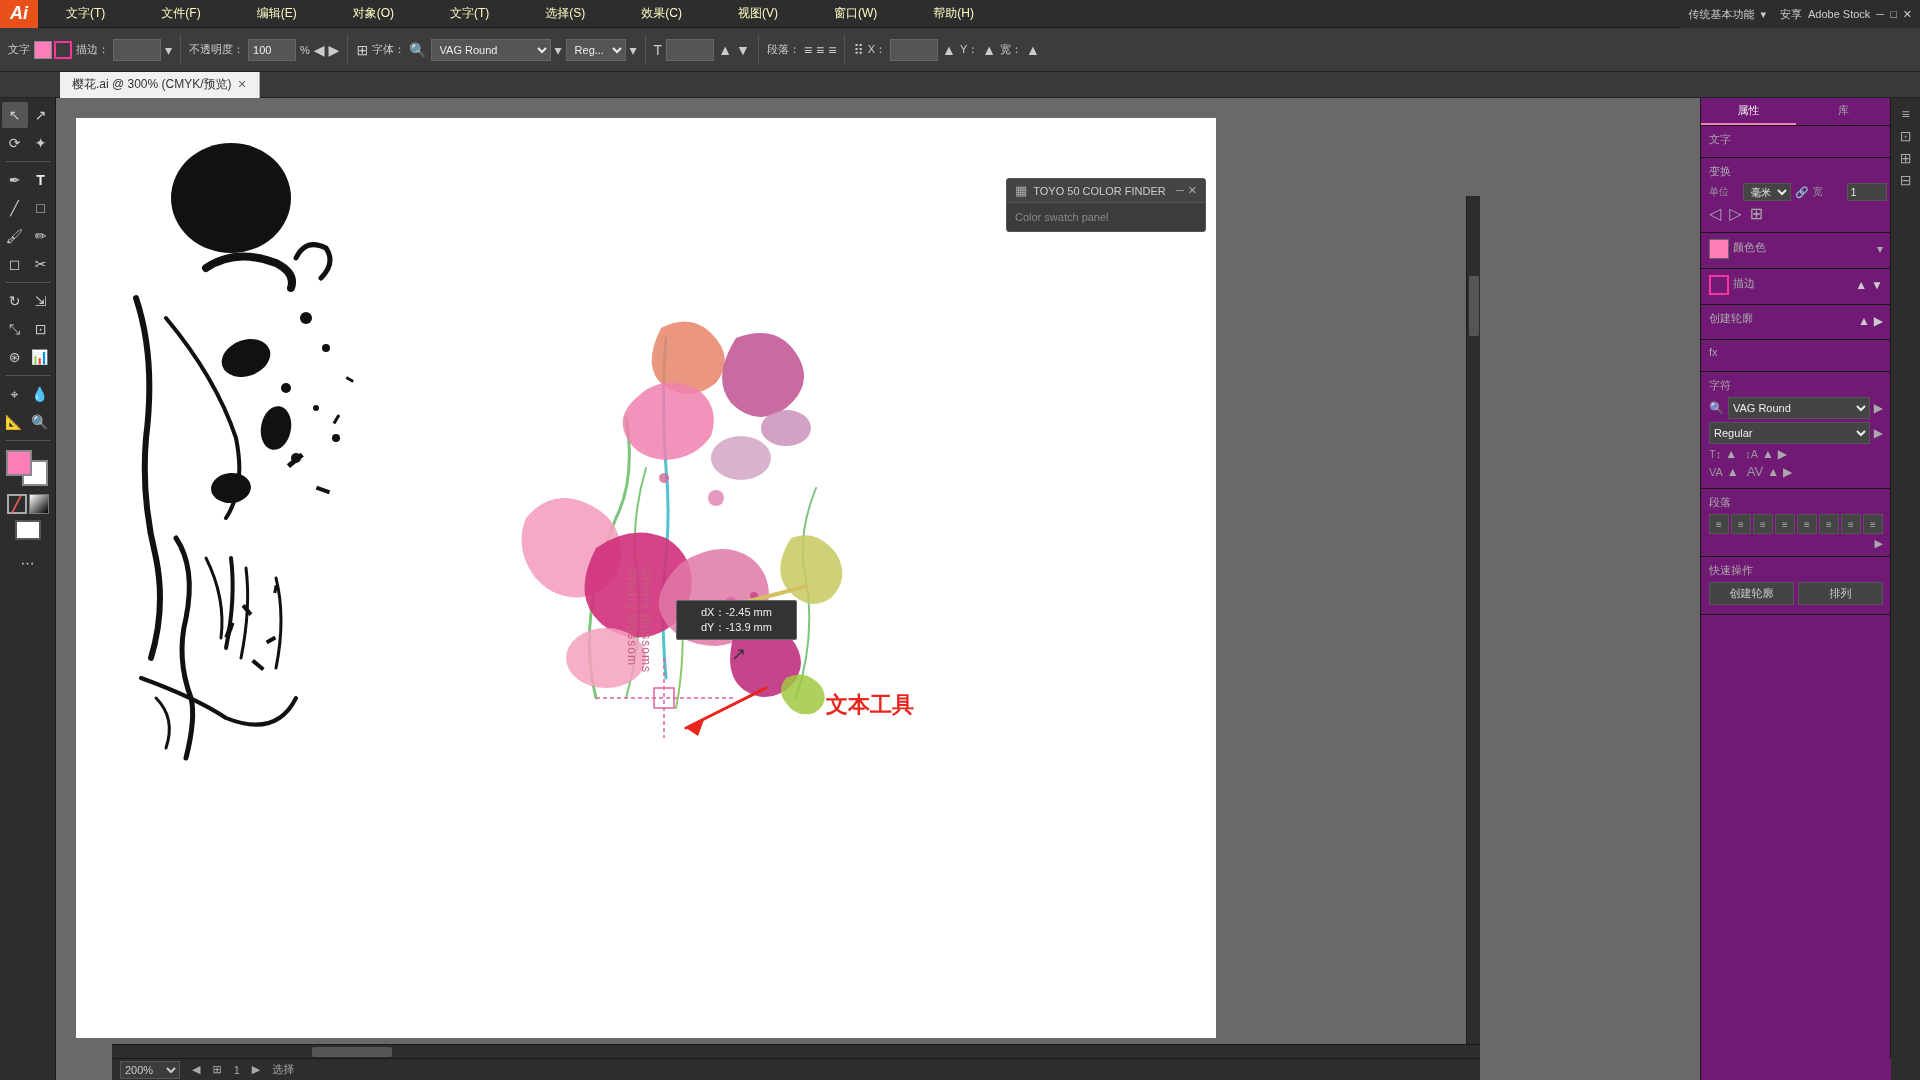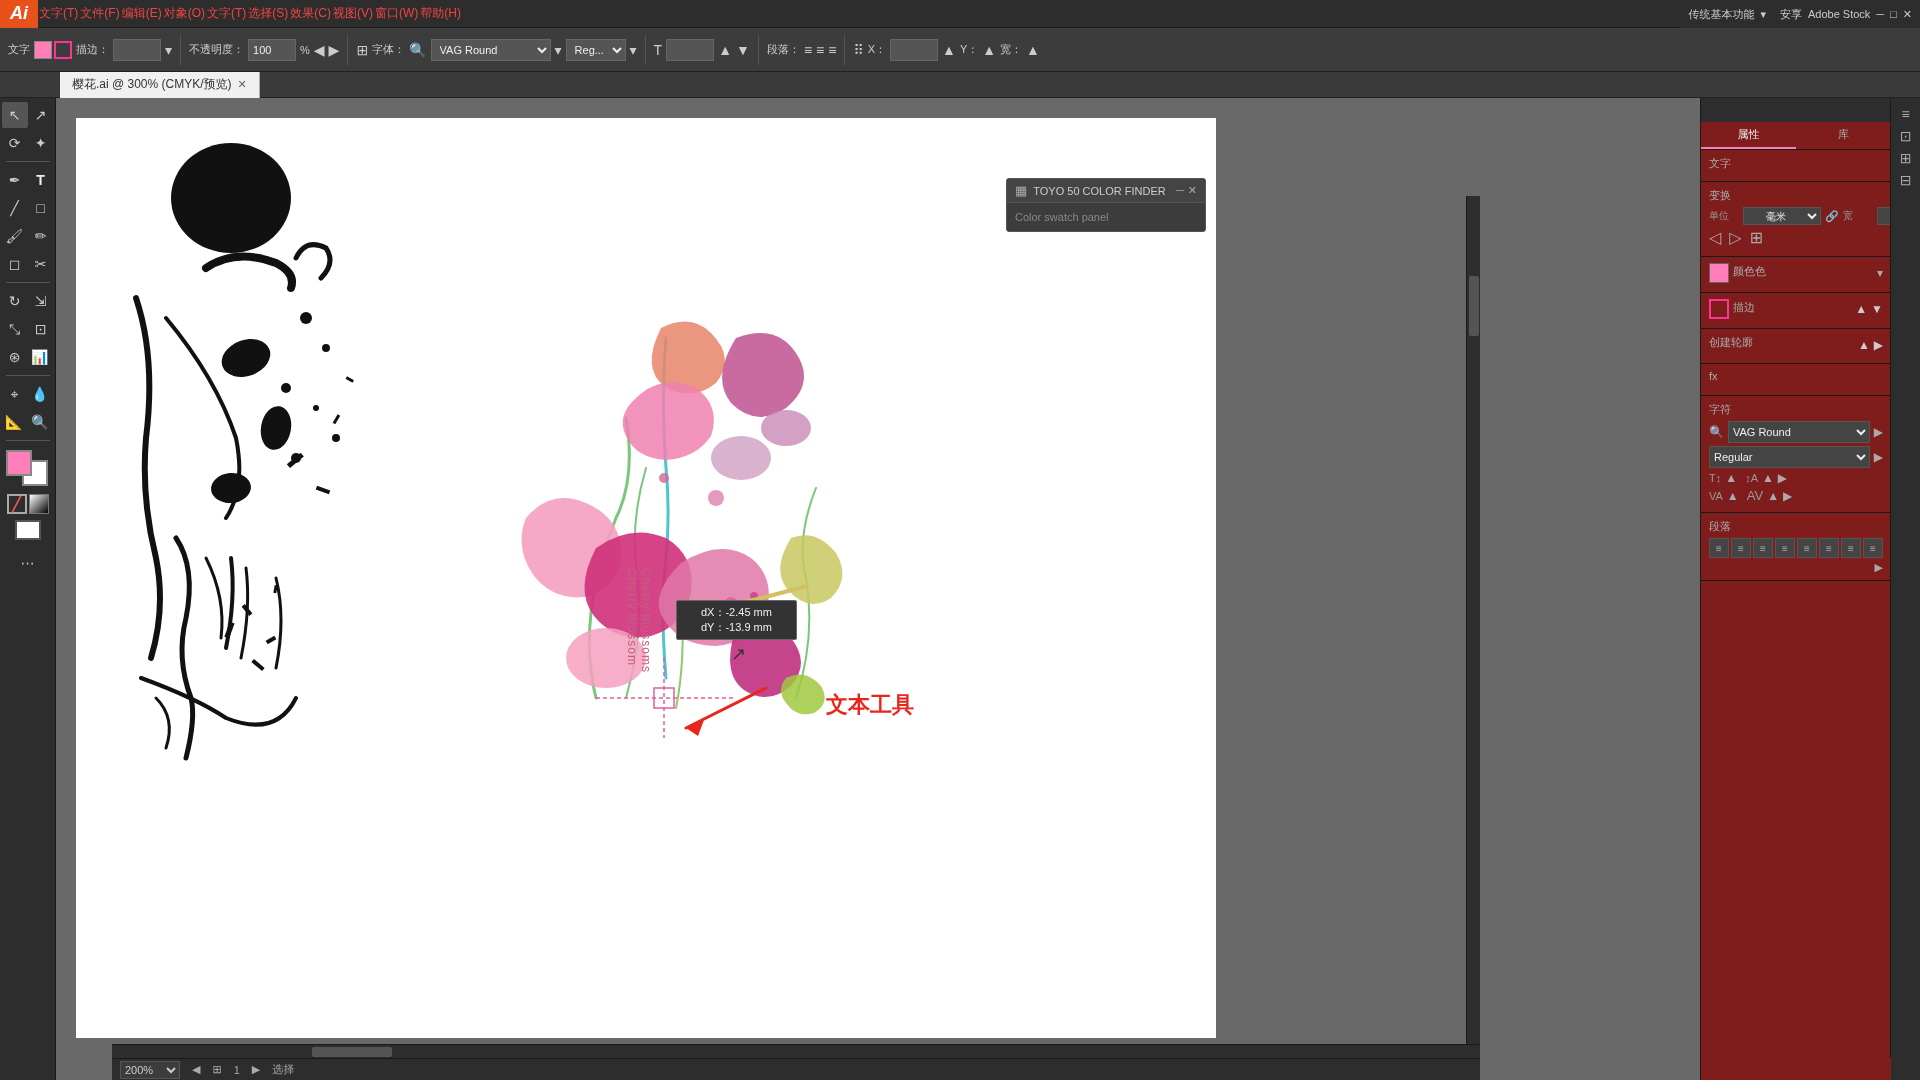--- a/index.html
+++ b/index.html
@@ -8,21 +8,21 @@
     
     #top-menu-bar {
       width: 100%; height: 28px; background: #2d2d2d; display: flex; align-items: center;
       border-bottom: 1px solid #1a1a1a; position: relative;
     }
     #app-logo {
       width: 38px; height: 28px; background: #e8521a; display: flex; align-items: center; justify-content: center;
       font-size: 18px; font-weight: bold; color: white; font-style: italic; flex-shrink: 0;
     }
     .menu-items { display: flex; align-items: center; height: 100%; }
-    .menu-item { padding: 0 1px; height: 100%; display: flex; align-items: center; color: #ef4444; font-size: 12px; cursor: pointer; }
+    .menu-item { padding: 0 28px; height: 100%; display: flex; align-items: center; color: #fef9c3; font-size: 12px; cursor: pointer; }
 
     
     #toolbar {
       width: 100%; height: 44px; background: #3c3c3c; display: flex; align-items: center;
       padding: 0 8px; gap: 4px; border-bottom: 1px solid #222;
     }
     .toolbar-item { display: flex; align-items: center; gap: 2px; }
     .toolbar-label { color: #ccc; font-size: 11px; white-space: nowrap; }
     .toolbar-input {
       background: #555; border: 1px solid #666; color: #eee; font-size: 11px;
@@ -118,21 +118,21 @@
       width: 220px; background: #2d2d2d; border-left: 1px solid #1a1a1a;
       display: flex; flex-direction: column; overflow-y: auto;
     }
     .right-panel-tabs { display: flex; border-bottom: 1px solid #1a1a1a; }
     .right-panel-tab { flex: 1; text-align: center; padding: 5px 0; font-size: 11px; color: #aaa; cursor: pointer; }
     .right-panel-tab.active { color: #eee; border-bottom: 2px solid #ff7eb9; }
     .right-section { border-bottom: 1px solid #1a1a1a; padding: 6px 8px; }
     .right-section-title { font-size: 11px; color: #aaa; margin-bottom: 4px; }
     .right-row { display: flex; align-items: center; gap: 4px; margin-bottom: 3px; }
     .right-label { font-size: 10px; color: #999; min-width: 30px; }
-    .right-input { background: #444; border: 1px solid #555; color: #eee; font-size: 10px; padding: 1px 18px; width: 60px; height: 18px; }
+    .right-input { background: #444; border: 1px solid #555; color: #eee; font-size: 10px; padding: 1px 3px; width: 60px; height: 18px; }
     .right-swatch { width: 20px; height: 20px; border: 1px solid #666; cursor: pointer; }
     .align-btns { display: flex; gap: 2px; }
     .align-btn { width: 20px; height: 20px; background: #444; border: 1px solid #555; color: #aaa; font-size: 10px; display: flex; align-items: center; justify-content: center; cursor: pointer; }
     .right-font-select { background: #444; border: 1px solid #555; color: #eee; font-size: 11px; height: 22px; width: 100%; }
     .quick-action-btn { background: #444; border: 1px solid #555; color: #ccc; font-size: 11px; padding: 3px 8px; cursor: pointer; flex: 1; }
 
     
     #status-bar {
       position: absolute; bottom: 0; left: 56px; right: 220px; height: 22px;
       background: #2d2d2d; display: flex; align-items: center; padding: 0 8px; gap: 12px;
@@ -455,21 +455,21 @@
 
   <div id="right-panel">
 
     <div style="position:absolute;right:0;top:98px;width:30px;height:calc(100% - 120px);background:#2d2d2d;border-left:1px solid #1a1a1a;display:flex;flex-direction:column;align-items:center;padding-top:8px;gap:6px;">
       <span style="color:#aaa;font-size:14px;cursor:pointer;">≡</span>
       <span style="color:#aaa;font-size:14px;cursor:pointer;">⊡</span>
       <span style="color:#aaa;font-size:14px;cursor:pointer;">⊞</span>
       <span style="color:#aaa;font-size:14px;cursor:pointer;">⊟</span>
     </div>
 
-    <div style="width:190px;background:#7f1d1d;height:100%;overflow-y:auto;margin-top:24px;">
+    <div style="width:190px;background:#701a75;height:100%;overflow-y:auto;">
       <div class="right-panel-tabs">
         <div class="right-panel-tab active">属性</div>
         <div class="right-panel-tab">库</div>
       </div>
 
       <div class="right-section">
         <div class="right-section-title">文字</div>
       </div>
 
       <div class="right-section">
@@ -563,16 +563,23 @@
           <div class="align-btn">≡</div>
           <div class="align-btn">≡</div>
           <div class="align-btn">≡</div>
           <div class="align-btn">≡</div>
         </div>
         <div style="display:flex;align-items:center;justify-content:flex-end;margin-top:3px;">
           <span style="color:#aaa;font-size:11px;cursor:pointer;">▶</span>
         </div>
       </div>
 
+      <div class="right-section">
+        <div class="right-section-title">快速操作</div>
+        <div class="right-row">
+          <button class="quick-action-btn">创建轮廓</button>
+          <button class="quick-action-btn">排列</button>
+        </div>
+      </div>
     </div>
   </div>
 
 </div>
 
 </body></html>

